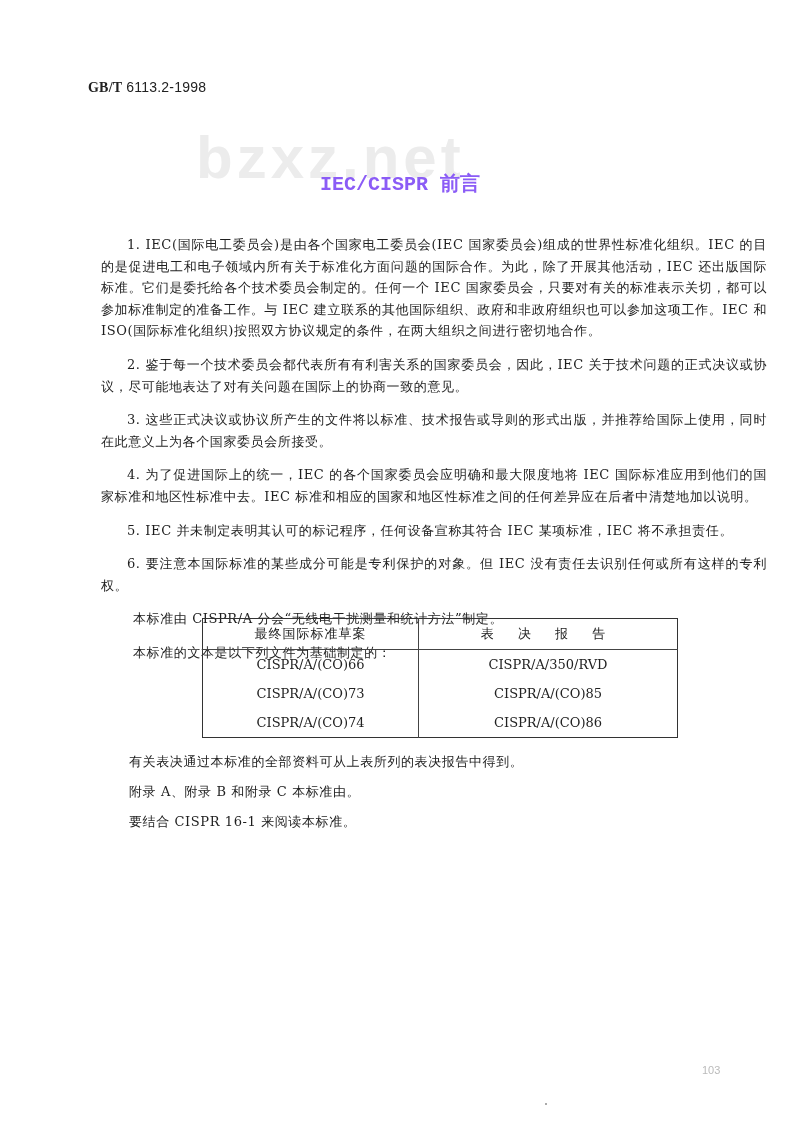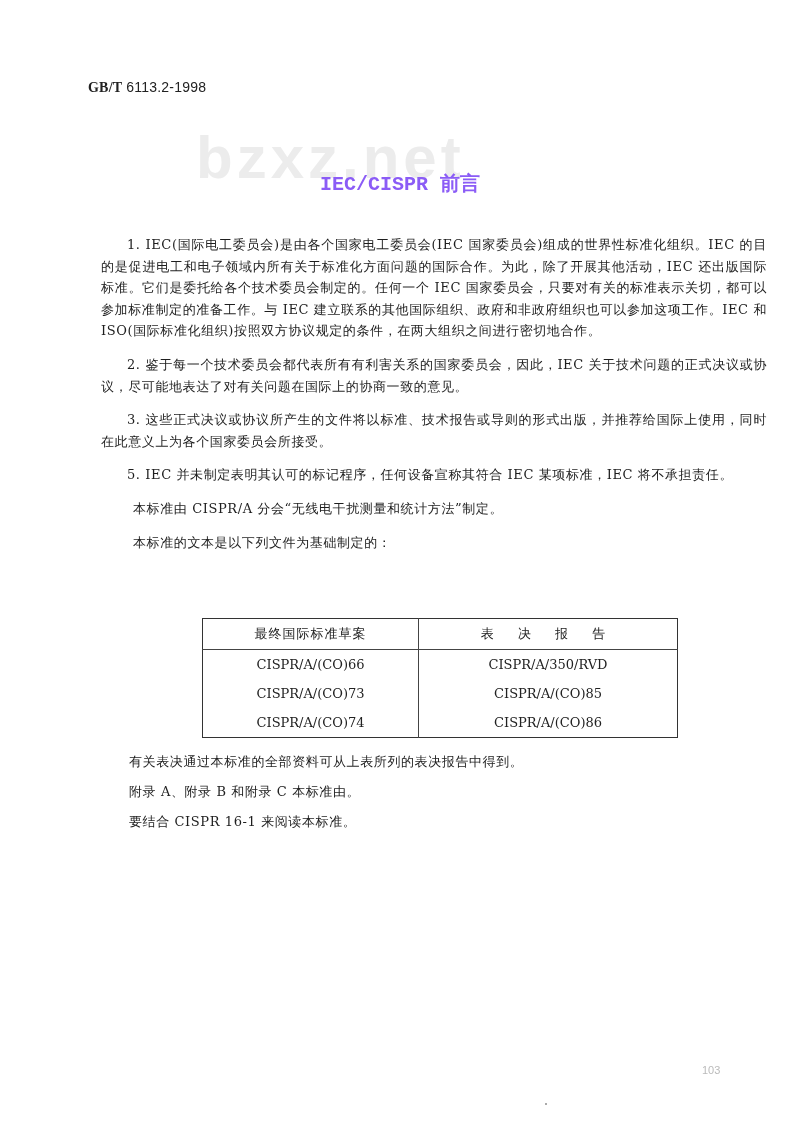--- a/index.html
+++ b/index.html
@@ -66,21 +66,23 @@
 </div>
 
 <div class="watermark">bzxz.net</div>
 
 <div class="title">IEC/CISPR 前言</div>
 
 <div class="body-text">
   <p class="para indent">1. IEC(国际电工委员会)是由各个国家电工委员会(IEC 国家委员会)组成的世界性标准化组织。IEC 的目的是促进电工和电子领域内所有关于标准化方面问题的国际合作。为此，除了开展其他活动，IEC 还出版国际标准。它们是委托给各个技术委员会制定的。任何一个 IEC 国家委员会，只要对有关的标准表示关切，都可以参加标准制定的准备工作。与 IEC 建立联系的其他国际组织、政府和非政府组织也可以参加这项工作。IEC 和 ISO(国际标准化组织)按照双方协议规定的条件，在两大组织之间进行密切地合作。</p>
   <p class="para indent">2. 鉴于每一个技术委员会都代表所有有利害关系的国家委员会，因此，IEC 关于技术问题的正式决议或协议，尽可能地表达了对有关问题在国际上的协商一致的意见。</p>
   <p class="para indent">3. 这些正式决议或协议所产生的文件将以标准、技术报告或导则的形式出版，并推荐给国际上使用，同时在此意义上为各个国家委员会所接受。</p>
+  <p class="para indent">4. 为了促进国际上的统一，IEC 的各个国家委员会应明确和最大限度地将 IEC 国际标准应用到他们的国家标准和地区性标准中去。IEC 标准和相应的国家和地区性标准之间的任何差异应在后者中清楚地加以说明。</p>
   <p class="para indent">5. IEC 并未制定表明其认可的标记程序，任何设备宣称其符合 IEC 某项标准，IEC 将不承担责任。</p>
+  <p class="para indent">6. 要注意本国际标准的某些成分可能是专利保护的对象。但 IEC 没有责任去识别任何或所有这样的专利权。</p>
   <p class="para note">本标准由 CISPR/A 分会“无线电干扰测量和统计方法”制定。</p>
   <p class="para note">本标准的文本是以下列文件为基础制定的：</p>
 </div>
 
 <table class="doc-table">
   <thead>
     <tr>
       <th>最终国际标准草案</th>
       <th class="col-sep wide">表 决 报 告</th>
     </tr>

